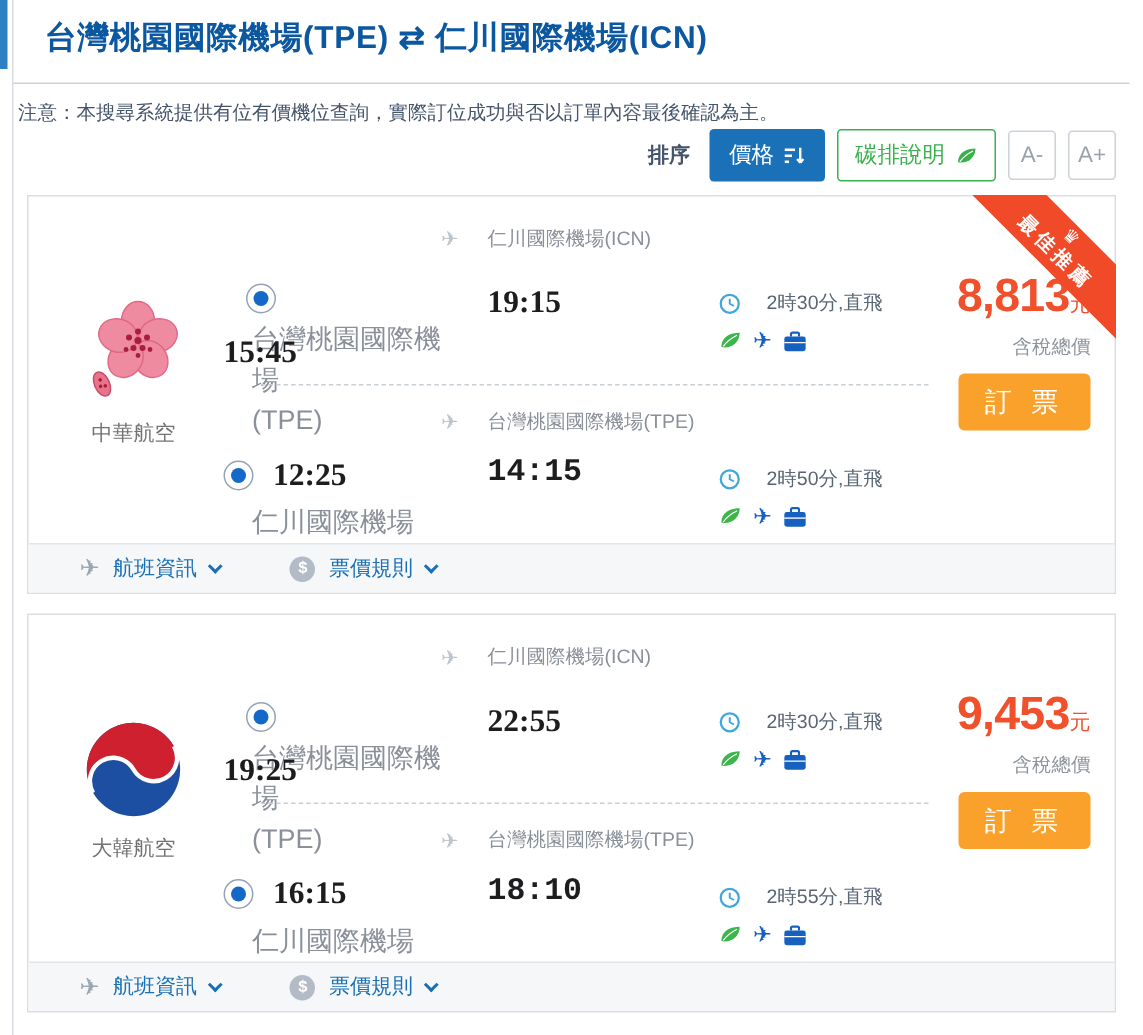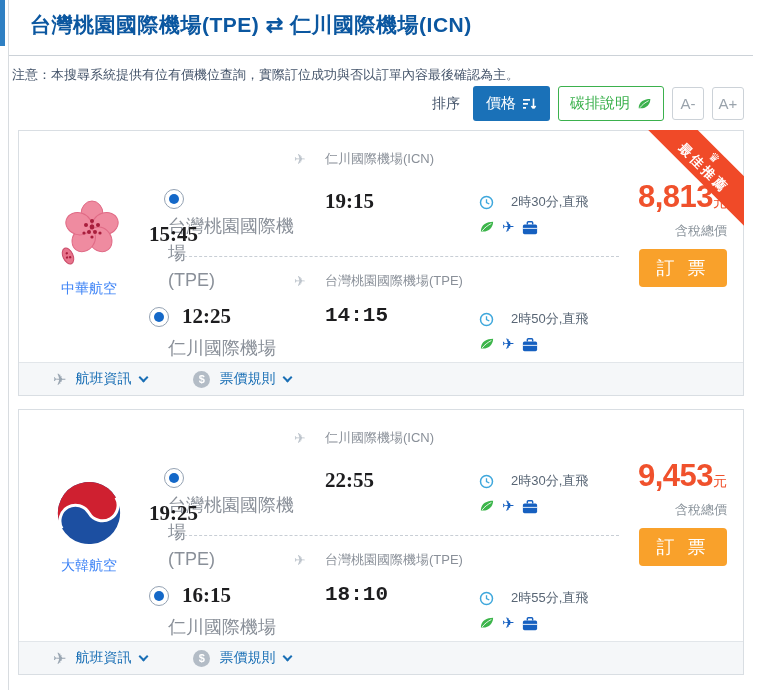--- a/index.html
+++ b/index.html
@@ -8,35 +8,35 @@
   .page { position:relative; width:762px; height:690px; background:#fff; overflow:hidden; }
 
   .accent-bar { position:absolute; left:0; top:0; width:5px; height:46px; background:#2f80c3; }
   .left-line { position:absolute; left:8px; top:0; bottom:0; border-left:1px solid #d8dce0; }
 
   .page-title { position:absolute; left:30px; top:11px; font-size:21px; font-weight:700; color:#0b57a0; letter-spacing:.5px; }
   .title-hr { position:absolute; left:9px; right:9px; top:55px; border-top:1px solid #ccd2d8; }
   .notice { position:absolute; left:12px; top:66px; font-size:13px; color:#44546a; }
 
   .toolbar { position:absolute; top:86px; right:18px; display:flex; align-items:center; gap:8px; }
-  .sort-label { font-size:14px; color:#44546a; margin-right:5px; }
+  .sort-label { font-size:14px; color:#44546a; margin-right:5px;font-weight:bold; }
   .btn-price { display:flex; align-items:center; gap:7px; background:#1a71b8; color:#fff; font-size:15px; font-weight:400;
                border:none; border-radius:3px; padding:8px 13px; cursor:pointer; font-family:inherit; }
   .btn-carbon { display:flex; align-items:center; gap:7px; background:#fff; color:#3bb14d; border:1px solid #3bb14d;
                 border-radius:3px; font-size:15px; padding:7px 11px; cursor:pointer; font-family:inherit; }
   .btn-font { background:#fff; border:1px solid #ccd2d8; border-radius:3px; color:#9aa3ac; font-size:15px;
               padding:7px 0; width:32px; text-align:center; cursor:pointer; font-family:inherit; }
 
   .card { position:absolute; left:18px; width:726px; height:266px; border:1px solid #d9dee3; background:#fff; }
   .card-1 { top:130px; }
   .card-2 { top:409px; }
 
   .logo-col { position:absolute; left:0; top:0; width:140px; height:233px; display:flex; flex-direction:column;
               align-items:center; justify-content:center; gap:9px; }
-  .airline-name { font-size:14px; color:#3b82f6; }
+  .airline-name { font-size:14px; color:#737373; }
 
   .leg { position:absolute; left:122px; width:470px; }
   .leg-1 { top:18px; height:107px; }
   .leg-2 { top:140px; height:93px; }
   .from-label { position:absolute; left:27px; top:16px; width:130px; font-size:18px; color:#8a9099; line-height:1.5;margin-top:48px; }
   .to-label   { position:absolute; left:184px; top:0; width:180px; font-size:13px; color:#8a9099; line-height:1.5; }
   .leg-plane  { position:absolute; left:153px; top:2px; color:#bdc4cc; font-size:14px; }
   .radio-row  { position:absolute; left:8px; display:flex; align-items:center; gap:13px; }
   .leg-1 .radio-row { top:40px;flex-direction:column; }
   .leg-2 .radio-row { top:33px; }

